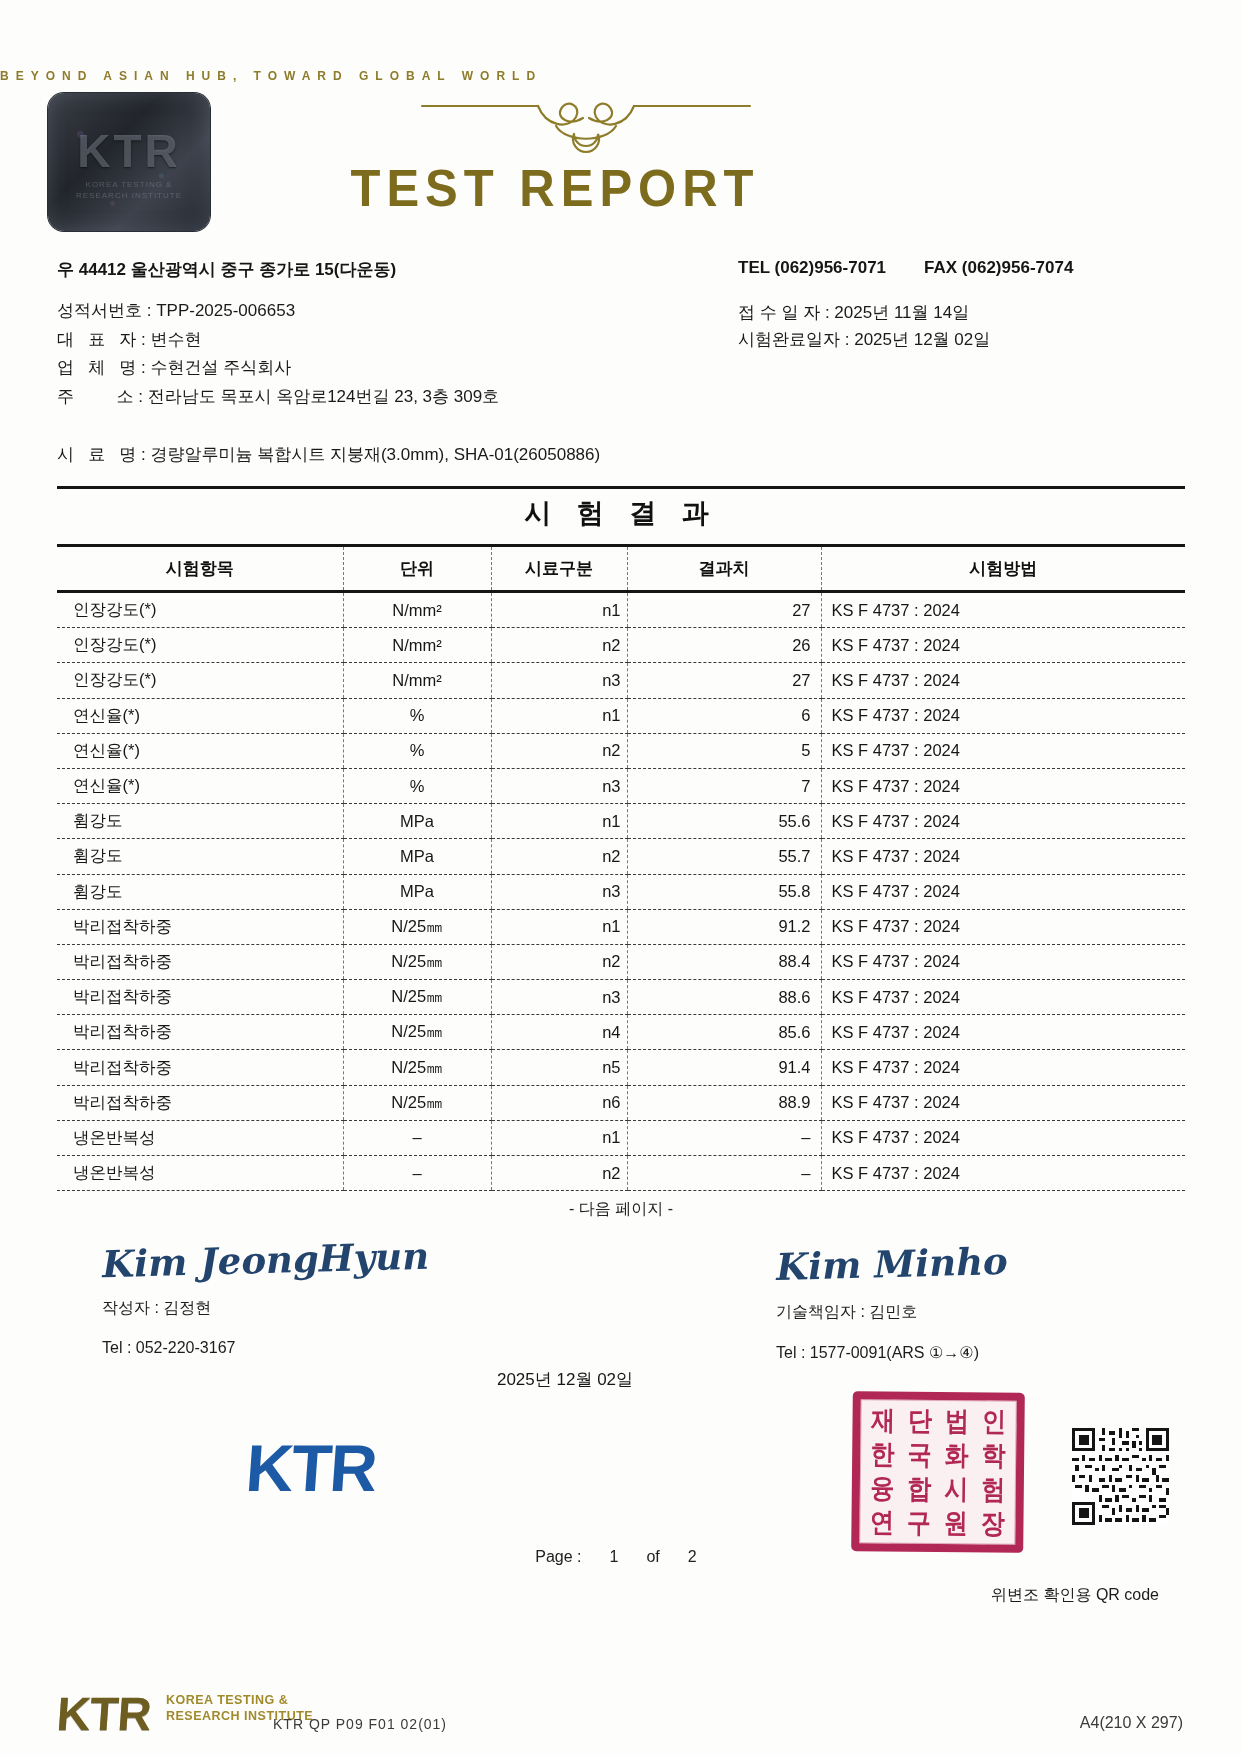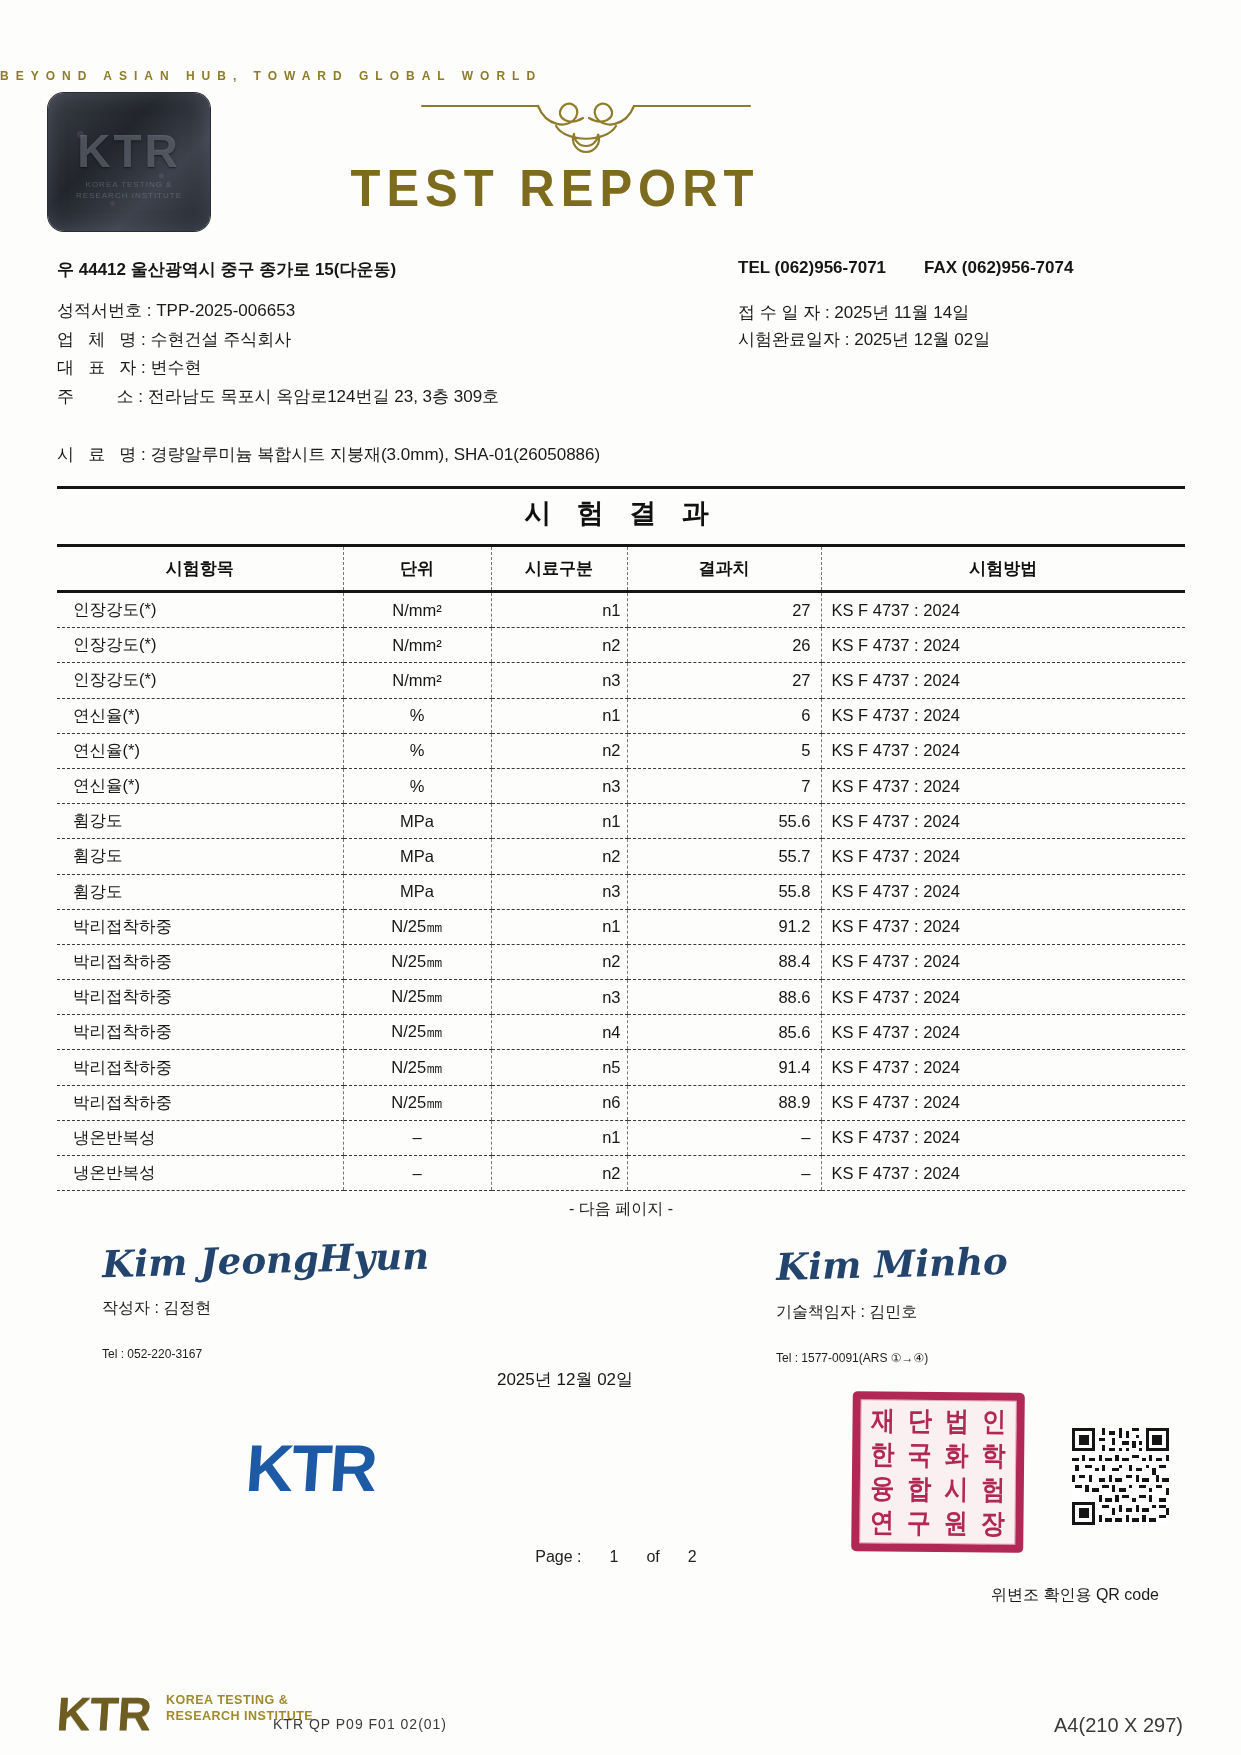--- a/index.html
+++ b/index.html
@@ -78,21 +78,21 @@
   .next-note { position:absolute; left:57px; top:1199px; width:1128px; text-align:center; font-size:16px; color:#222; }
 
   
   .sig-script {
     font-family:"DejaVu Serif", serif; font-style:italic; font-weight:bold;
     font-size:37px; color:#23456d; transform:rotate(-1.5deg); white-space:nowrap;
   }
   .sig-left  { position:absolute; left:102px; top:1238px; }
   .sig-right { position:absolute; left:776px; top:1242px; }
   .sig-label { font-size:16px; color:#1d1d1d; margin-top:16px; white-space:pre; }
-  .sig-tel   { font-size:12px; color:#1d1d1d; margin-top:28px; white-space:pre; }
+  .sig-tel   { font-size:16px; color:#1d1d1d; margin-top:20px; white-space:pre; }
 
   .issue-date { position:absolute; left:0; top:1368px; width:1130px; text-align:center; font-size:17px; color:#161616; }
 
   
   .ktr-blue {
     position:absolute; left:246px; top:1430px; font-size:66px; font-weight:900;
     color:#1c5aa5; letter-spacing:-2px; transform:skewX(-4deg);
   }
   .org-name {
     position:absolute; left:374px; top:1438px; font-size:52px; font-weight:bold;
@@ -115,21 +115,21 @@
   
   .page-line { position:absolute; left:0; top:1548px; width:1232px; text-align:center; font-size:16px; color:#222; }
   .page-line span { margin:0 14px; }
   .footer-logo {
     position:absolute; left:57px; top:1686px; font-size:47px; font-weight:900;
     color:#6e5d21; letter-spacing:-1px; transform:skewX(-4deg);
     text-shadow:0 1px 0 rgba(40,32,8,.4);
   }
   .footer-sub { position:absolute; left:166px; top:1692px; font-size:12.5px; font-weight:bold; color:#a18a2c; line-height:16px; letter-spacing:.5px; white-space:nowrap; }
   .doc-code { position:absolute; left:273px; top:1716px; font-size:14px; color:#3a3a3a; letter-spacing:1px; white-space:nowrap; }
-  .paper { position:absolute; right:58px; top:1714px; font-size:20px; color:#3a3a3a; white-space:nowrap; }
+  .paper { position:absolute; right:58px; top:1714px; font-size:16px; color:#3a3a3a; white-space:nowrap; }
 </style>
 </head>
 <body>
 
 <div class="page">
 
   <div class="hologram">
     <div class="holo-ktr">KTR</div>
     <div class="holo-sub">KOREA TESTING &amp;</div>
     <div class="holo-sub">RESEARCH INSTITUTE</div>
@@ -153,25 +153,25 @@
     <span>TEL (062)956-7071</span><span>FAX (062)956-7074</span>
   </div>
 
   <div class="meta-left">
 
       <div class="meta-row">
         <span class="m-label">성적서번호 : </span><span class="m-value">TPP-2025-006653</span>
       </div>
 
       <div class="meta-row">
+        <span class="m-label">대   표   자 : </span><span class="m-value">변수현</span>
+      </div>
+
+      <div class="meta-row">
         <span class="m-label">업   체   명 : </span><span class="m-value">수현건설 주식회사</span>
-      </div>
-
-      <div class="meta-row">
-        <span class="m-label">대   표   자 : </span><span class="m-value">변수현</span>
       </div>
 
       <div class="meta-row">
         <span class="m-label">주         소 : </span><span class="m-value">전라남도 목포시 옥암로124번길 23, 3층 309호</span>
       </div>
     </div>
   <div class="meta-right">
 
       <div class="meta-row">
         <span class="m-label">접 수 일 자 : </span><span class="m-value">2025년 11월 14일</span>

